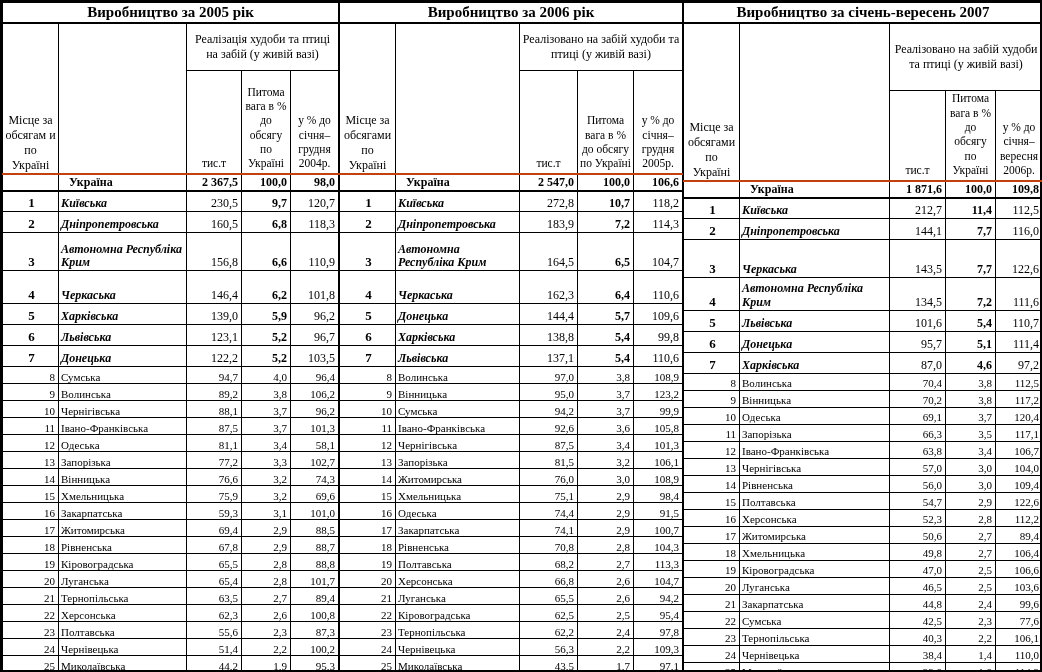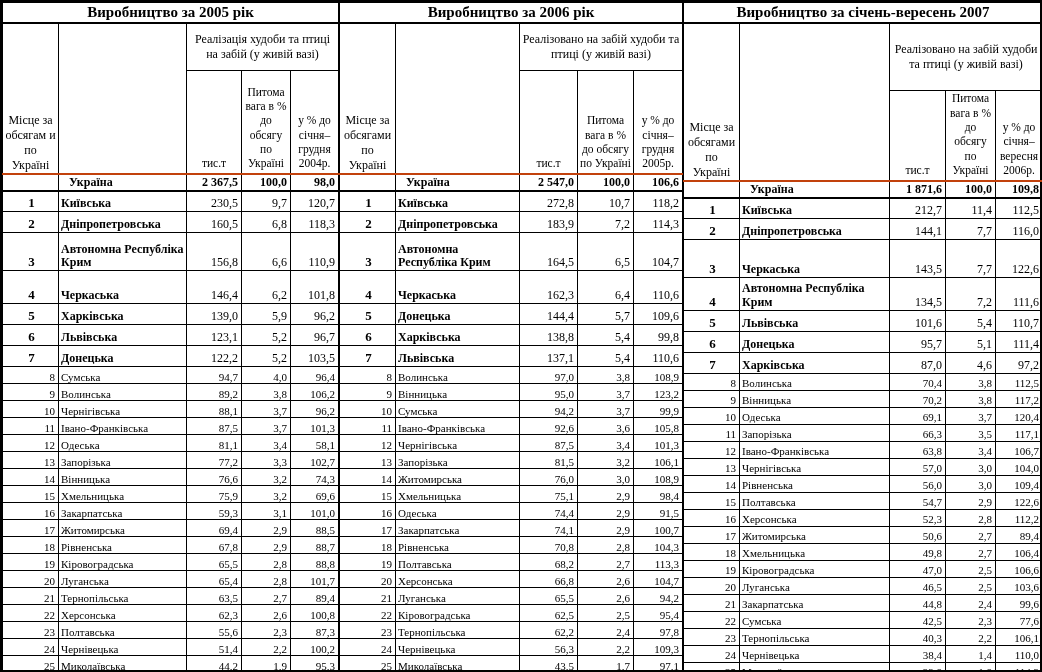--- a/index.html
+++ b/index.html
@@ -36,22 +36,22 @@
     height:17px; font-weight:bold;
   }
   tbody.total td { border-top:2px solid #c2410c; border-bottom:2px solid #000; font-size:12px; }
   tbody.total td.region { padding-left:10px; }
   tbody.data tr { height:17px; }
   tbody.data tr.top { height:21px; }
   tbody.data tr.top td { font-size:12px; }
   tbody.data tr:nth-child(3) { height:38px; }
   tbody.data tr:nth-child(4) { height:33px; }
   tbody.data tr.top td.rank { text-align:center; font-weight:bold; font-size:13px; padding-right:0; }
-  tbody.data tr.top td.region { font-weight:bold; }
-  tbody.data tr.top td.share { font-weight:normal; }
+  tbody.data tr.top td.region { font-weight:bold; font-style:italic; }
+  tbody.data tr.top td.share { font-weight:bold; }
 </style>
 </head>
 <body>
 
 <div class="table-wrap">
 
   <table class="section s1">
     <colgroup>
         <col style="width:56px">
         <col style="width:128px">

